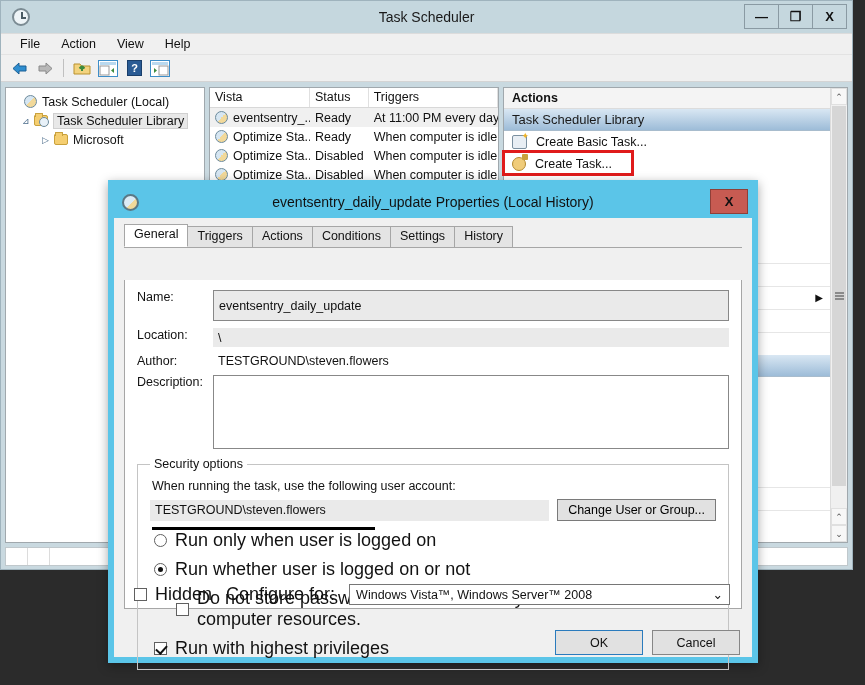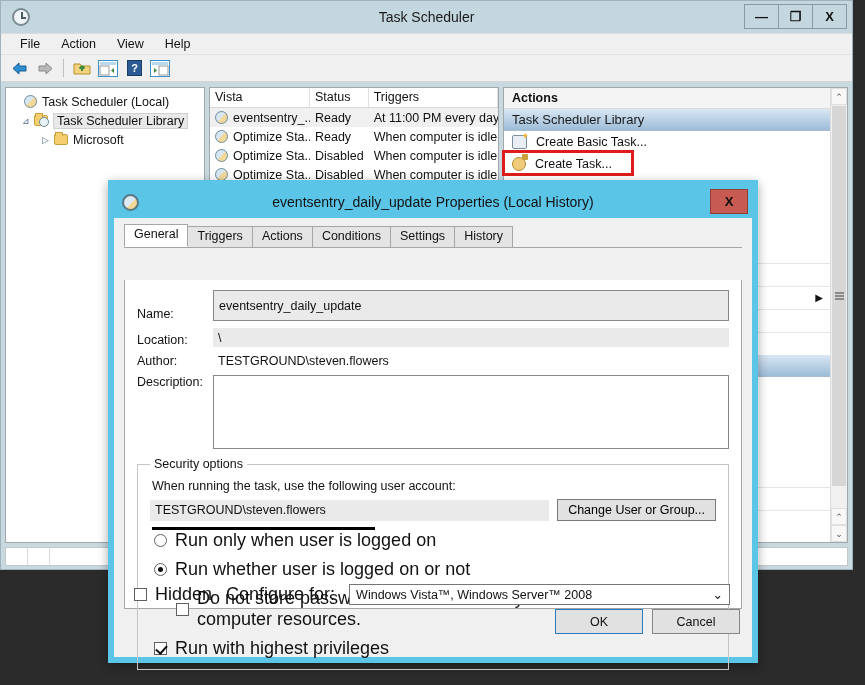--- a/index.html
+++ b/index.html
@@ -169,21 +169,21 @@
   .tab {
     padding: 2px 9px; font-size: 12.5px; color:#111; background:#e4e4e4;
     border: 1px solid #a6a6a6; border-bottom: none; margin-right: -1px; cursor: default;
     height: 21px;
   }
   .tab.active { background:#fff; height: 23px; position:relative; z-index:2; border-bottom:1px solid #fff; }
 
   #tabpanel { background:#fff; border:1px solid #a6a6a6; border-top:none; position:absolute;
               left:10px; right:10px; top:62px; bottom:48px; padding: 10px 12px;}
 
-  .frow { display:flex; align-items:flex-end; margin-bottom: 7px; }
+  .frow { display:flex; align-items:flex-start; margin-bottom: 7px; }
   .flabel { width: 76px; font-size: 12.5px; color:#111; flex:none;}
   .finput {
     flex:1; height: 31px; background:#eaeaea; border:1px solid #888; font-size:12.5px; color:#111;
     padding: 0 5px; display:flex; align-items:center;
   }
   .fstatic { flex:1; height: 19px; background:#eaeaea; font-size:12.5px; color:#111; padding:1px 5px; display:flex; align-items:center;}
   .fplain { flex:1; font-size:12.5px; color:#111; padding-left:5px;}
   .ftext {
     flex:1; height: 74px; background:#fff; border:1px solid #888;
   }
@@ -219,21 +219,21 @@
   #underline-annot {
     position: absolute; left: 152px; top: 527px; width: 223px; height: 3px; background:#000; z-index: 95;
   }
   #hidden-row {
     position:absolute; left: 20px; right: 22px; bottom: 52px; display:flex; align-items:center; gap: 14px;
   }
   #configfor-select {
     flex:1; height:21px; background:#fff; border:1px solid #767676; font-size:12.5px; color:#111;
     padding: 2px 6px; display:flex; align-items:center; justify-content: space-between; cursor: default;
   }
-  #dlg-buttons { position:absolute; right: 12px; bottom: 23px; display:flex; gap: 9px;}
+  #dlg-buttons { position:absolute; right: 12px; bottom: 2px; display:flex; gap: 9px;}
   .dlg-btn {
     width: 88px; height: 25px; background:#e1e1e1; border:1px solid #868686;
     font-size:12.5px; color:#111; display:flex; align-items:center; justify-content:center; cursor:default;
   }
   .dlg-btn.default { border:1px solid #2a7bbd; }
 </style>
 </head>
 <body>
 
 <div id="desktop">

